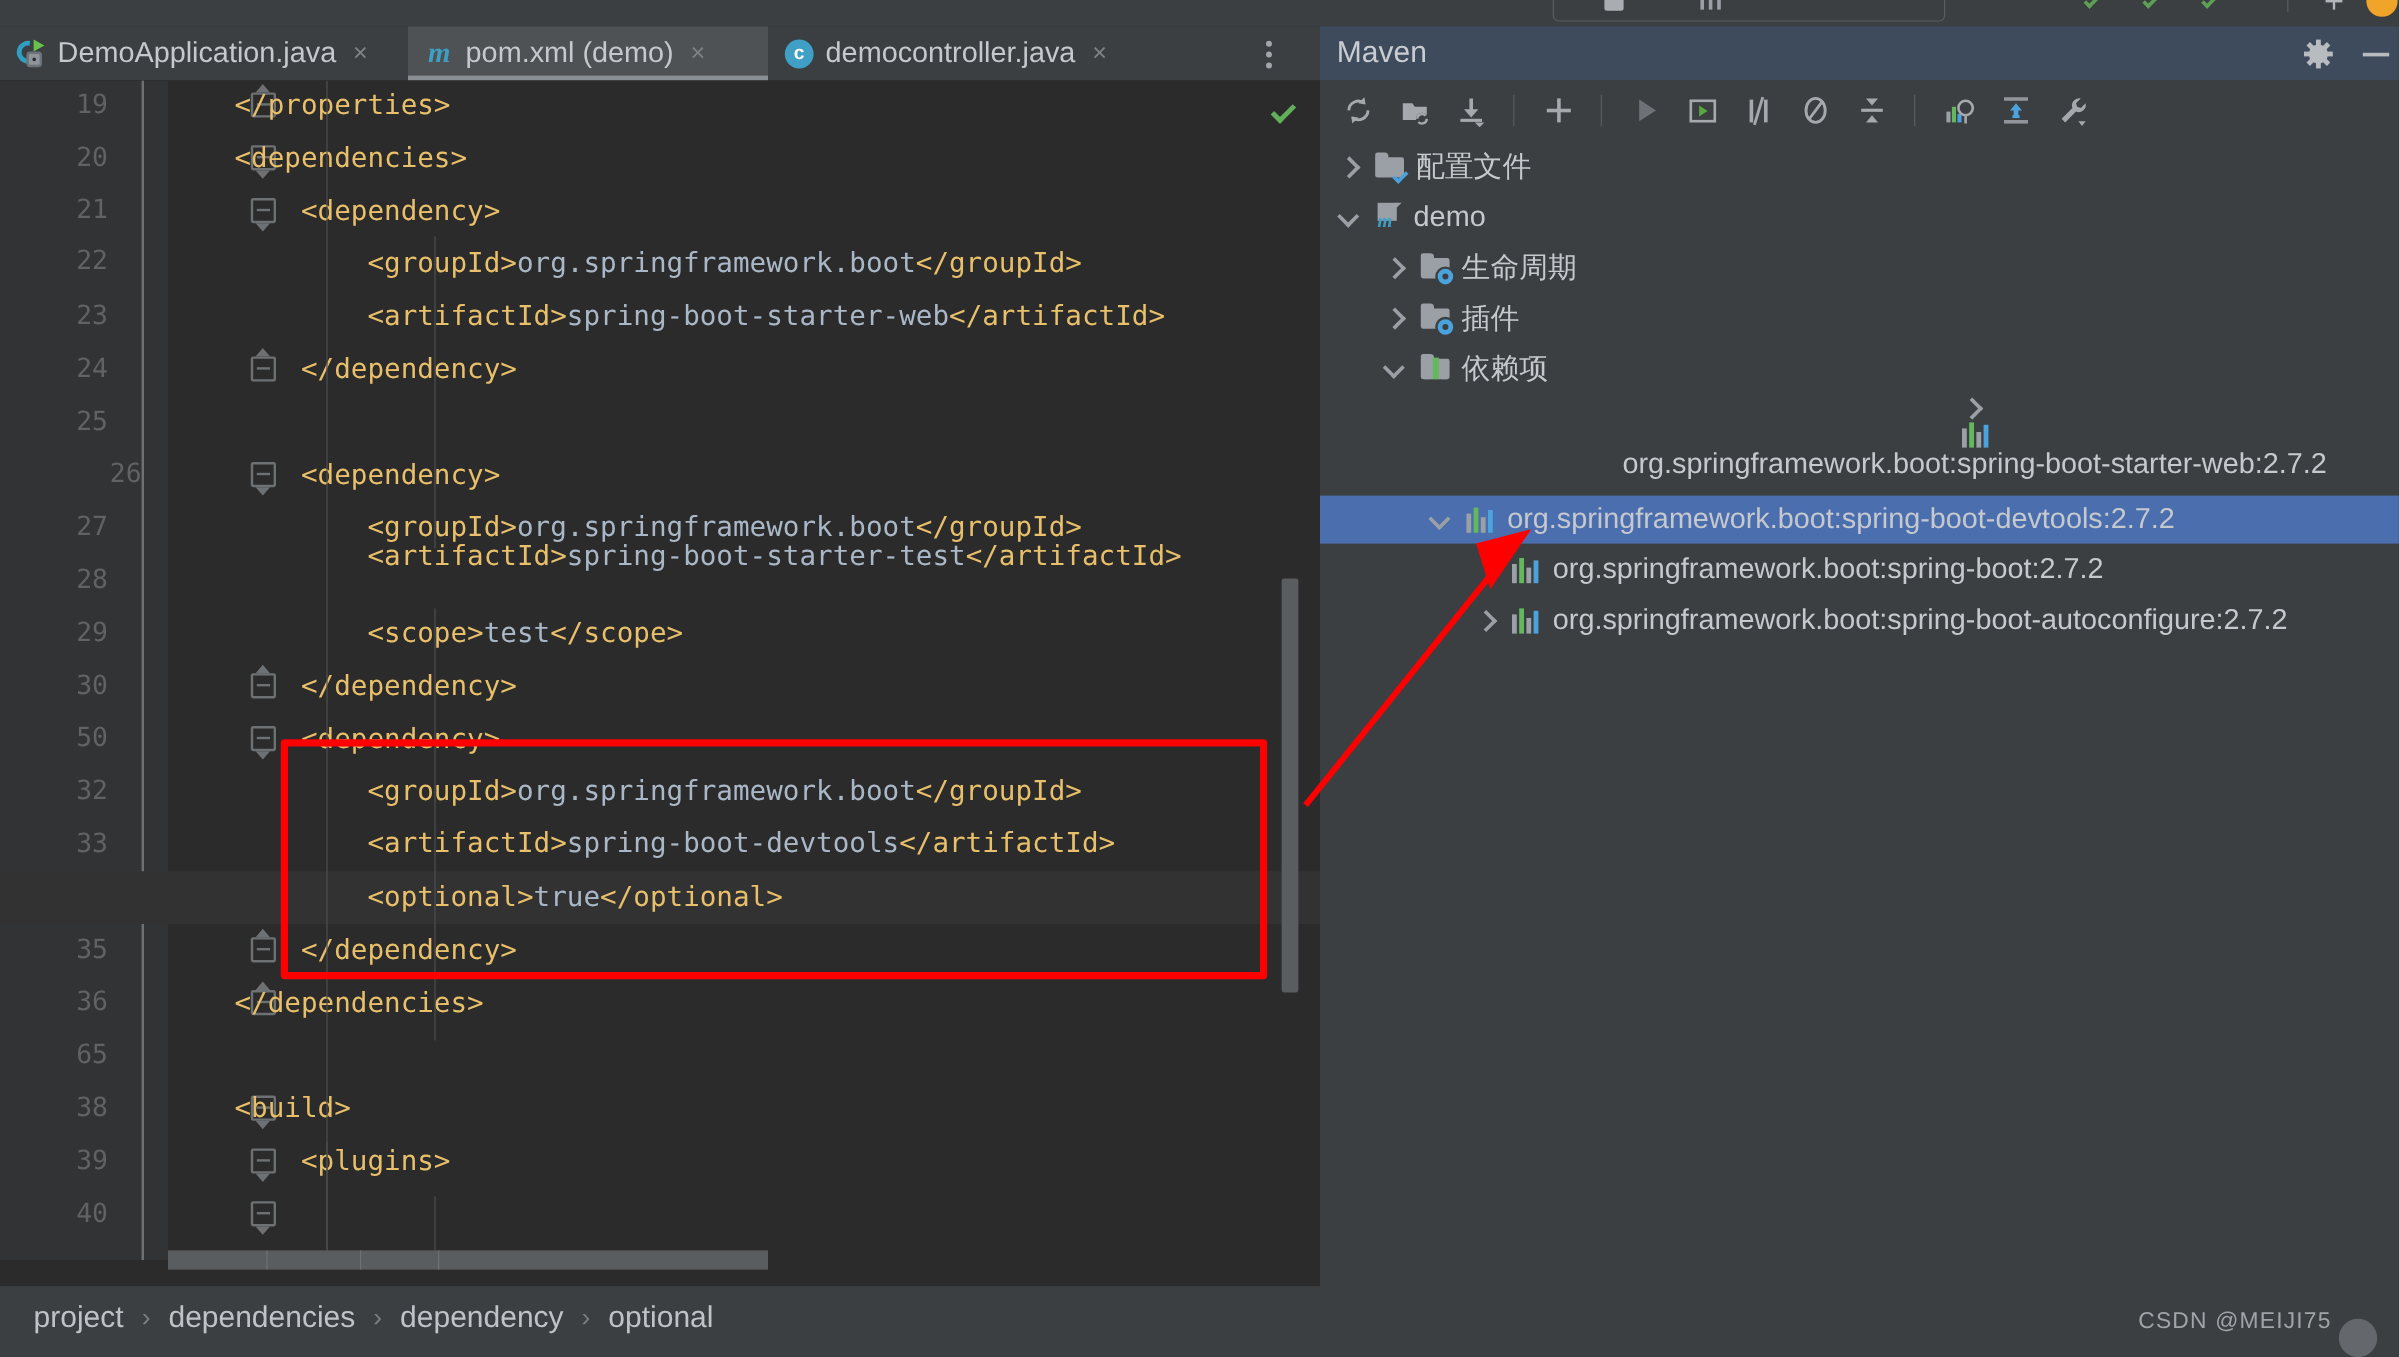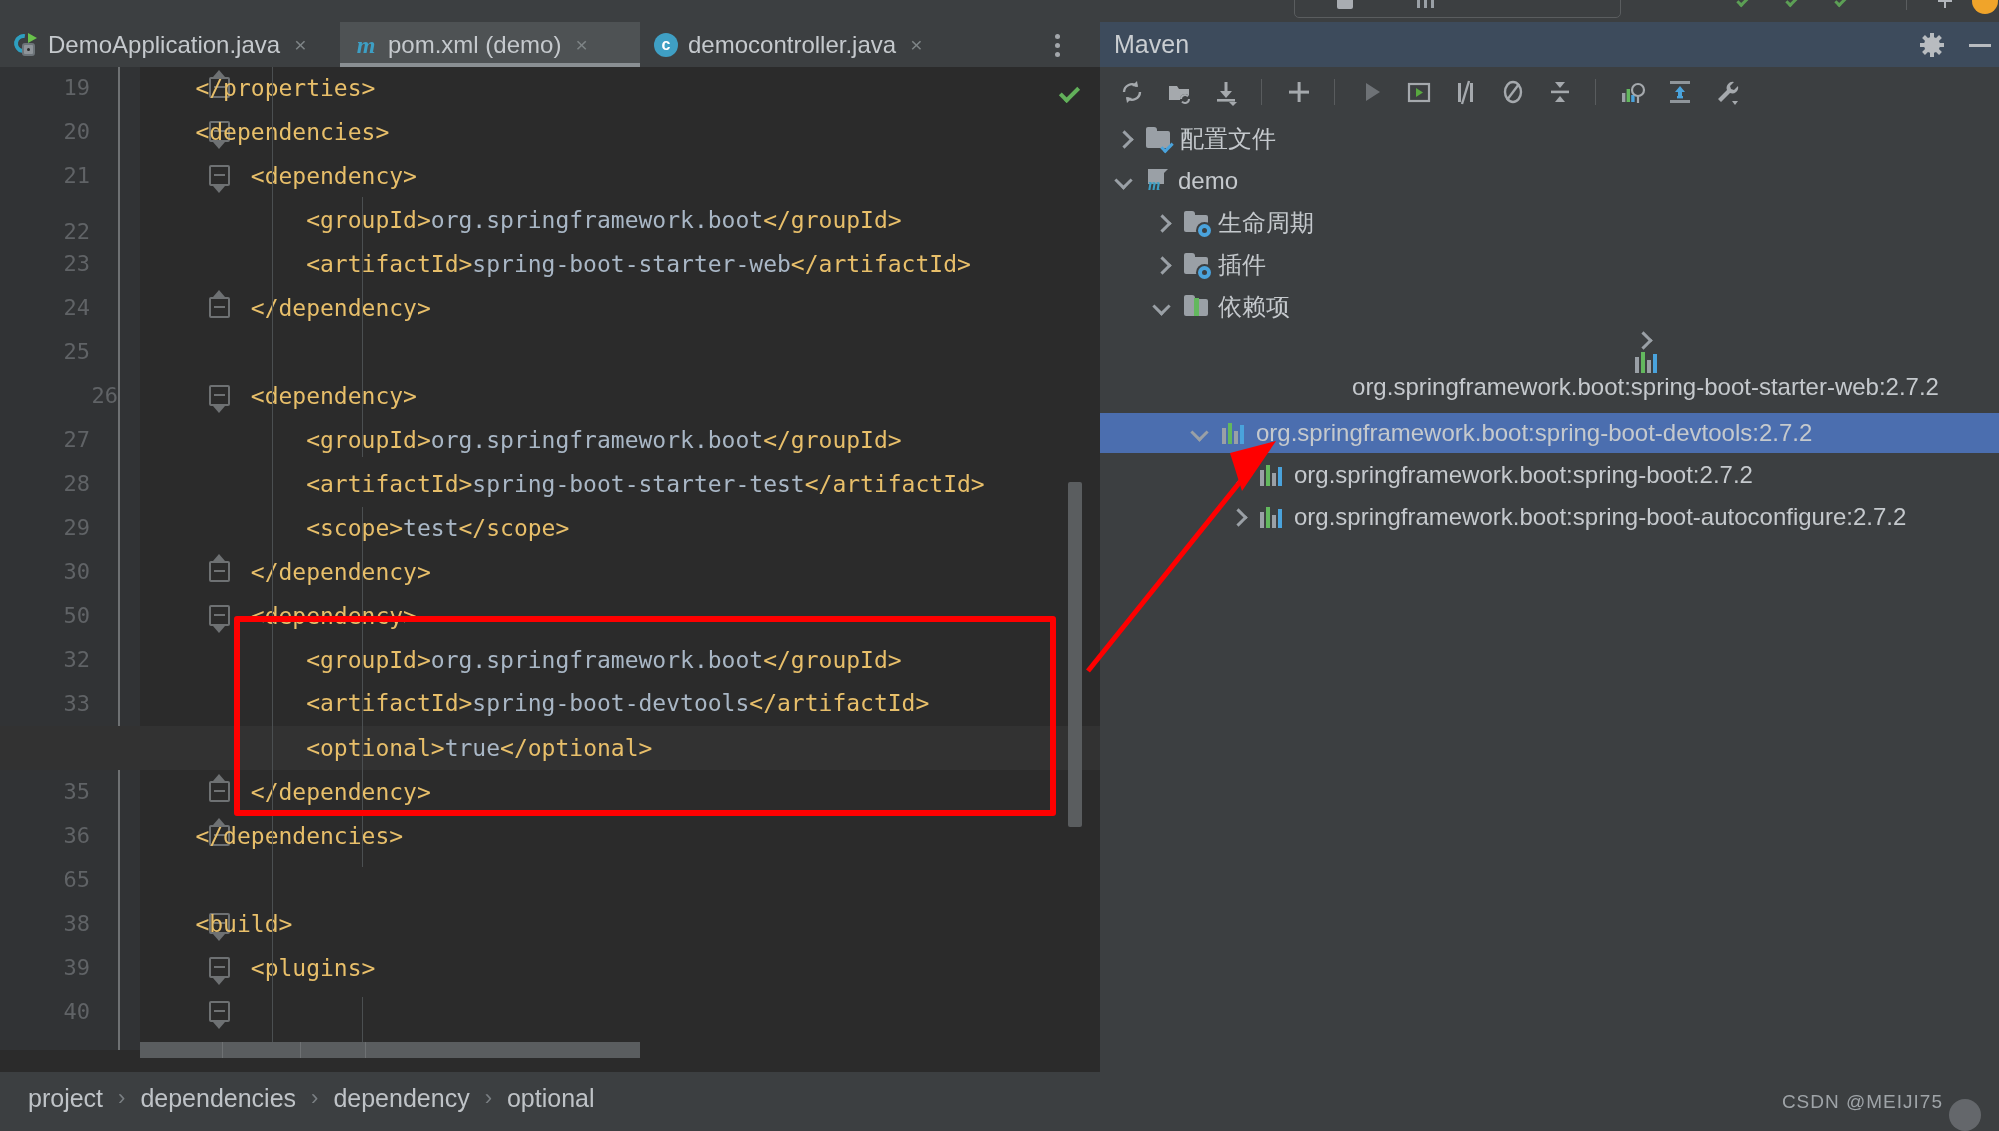--- a/index.html
+++ b/index.html
@@ -246,21 +246,21 @@
         </div>
     </div>
 
     <div class="code-area">
       <div class="gutter"></div>
       <div class="fold-col"></div>
       <div id="gutter-nums">
           <div class="gutter-line" style="top: -1px;">19</div>
           <div class="gutter-line" style="top: 43px;">20</div>
           <div class="gutter-line" style="top: 87px;">21</div>
-          <div class="gutter-line" style="top: 143px;">22</div>
+          <div class="gutter-line" style="top: 129px;">22</div>
           <div class="gutter-line" style="top: 175px;">23</div>
           <div class="gutter-line" style="top: 219px;">24</div>
           <div class="gutter-line" style="top: 263px;">25</div>
           <div class="gutter-line" style="top: 307px; margin-left: 28px;">26</div>
           <div class="gutter-line" style="top: 351px;">27</div>
           <div class="gutter-line" style="top: 395px;">28</div>
           <div class="gutter-line" style="top: 439px;">29</div>
           <div class="gutter-line" style="top: 483px;">30</div>
           <div class="gutter-line" style="top: 527px;">50</div>
           <div class="gutter-line" style="top: 571px;">32</div>
@@ -329,21 +329,21 @@
         <div class="code-lines" id="code-lines">
           <div class="cline" style="top: -1px;"><span>    </span><span class="tagc">&lt;/properties&gt;</span></div>
           <div class="cline" style="top: 43px;"><span>    </span><span class="tagc">&lt;dependencies&gt;</span></div>
           <div class="cline" style="top: 87px;"><span>        </span><span class="tagc">&lt;dependency&gt;</span></div>
           <div class="cline" style="top: 131px;"><span>            </span><span class="tagc">&lt;groupId&gt;</span><span class="txtc">org.springframework.boot</span><span class="tagc">&lt;/groupId&gt;</span></div>
           <div class="cline" style="top: 175px;"><span>            </span><span class="tagc">&lt;artifactId&gt;</span><span class="txtc">spring-boot-starter-web</span><span class="tagc">&lt;/artifactId&gt;</span></div>
           <div class="cline" style="top: 219px;"><span>        </span><span class="tagc">&lt;/dependency&gt;</span></div>
           <div class="cline" style="top: 263px;"></div>
           <div class="cline" style="top: 307px;"><span>        </span><span class="tagc">&lt;dependency&gt;</span></div>
           <div class="cline" style="top: 351px;"><span>            </span><span class="tagc">&lt;groupId&gt;</span><span class="txtc">org.springframework.boot</span><span class="tagc">&lt;/groupId&gt;</span></div>
-          <div class="cline" style="top: 395px;"><span>            </span><span class="tagc">&lt;artifactId&gt;</span><span class="txtc">spring-boot-starter-test</span><span class="tagc">&lt;/artifactId&gt;</span></div>
+          <div class="cline" style="top: 375px;"><span>            </span><span class="tagc">&lt;artifactId&gt;</span><span class="txtc">spring-boot-starter-test</span><span class="tagc">&lt;/artifactId&gt;</span></div>
           <div class="cline" style="top: 439px;"><span>            </span><span class="tagc">&lt;scope&gt;</span><span class="txtc">test</span><span class="tagc">&lt;/scope&gt;</span></div>
           <div class="cline" style="top: 483px;"><span>        </span><span class="tagc">&lt;/dependency&gt;</span></div>
           <div class="cline" style="top: 527px;"><span>        </span><span class="tagc">&lt;dependency&gt;</span></div>
           <div class="cline" style="top: 571px;"><span>            </span><span class="tagc">&lt;groupId&gt;</span><span class="txtc">org.springframework.boot</span><span class="tagc">&lt;/groupId&gt;</span></div>
           <div class="cline" style="top: 614px; text-align: right;"><span>            </span><span class="tagc">&lt;artifactId&gt;</span><span class="txtc">spring-boot-devtools</span><span class="tagc">&lt;/artifactId&gt;</span></div>
           <div class="cline cur" style="top: 659px;"><span>            </span><span class="tagc">&lt;optional&gt;</span><span class="txtc">true</span><span class="tagc">&lt;/optional&gt;</span></div>
           <div class="cline" style="top: 703px;"><span>        </span><span class="tagc">&lt;/dependency&gt;</span></div>
           <div class="cline" style="top: 747px;"><span>    </span><span class="tagc">&lt;/dependencies&gt;</span></div>
           <div class="cline" style="top: 791px;"></div>
           <div class="cline" style="top: 835px;"><span>    </span><span class="tagc">&lt;build&gt;</span></div>

